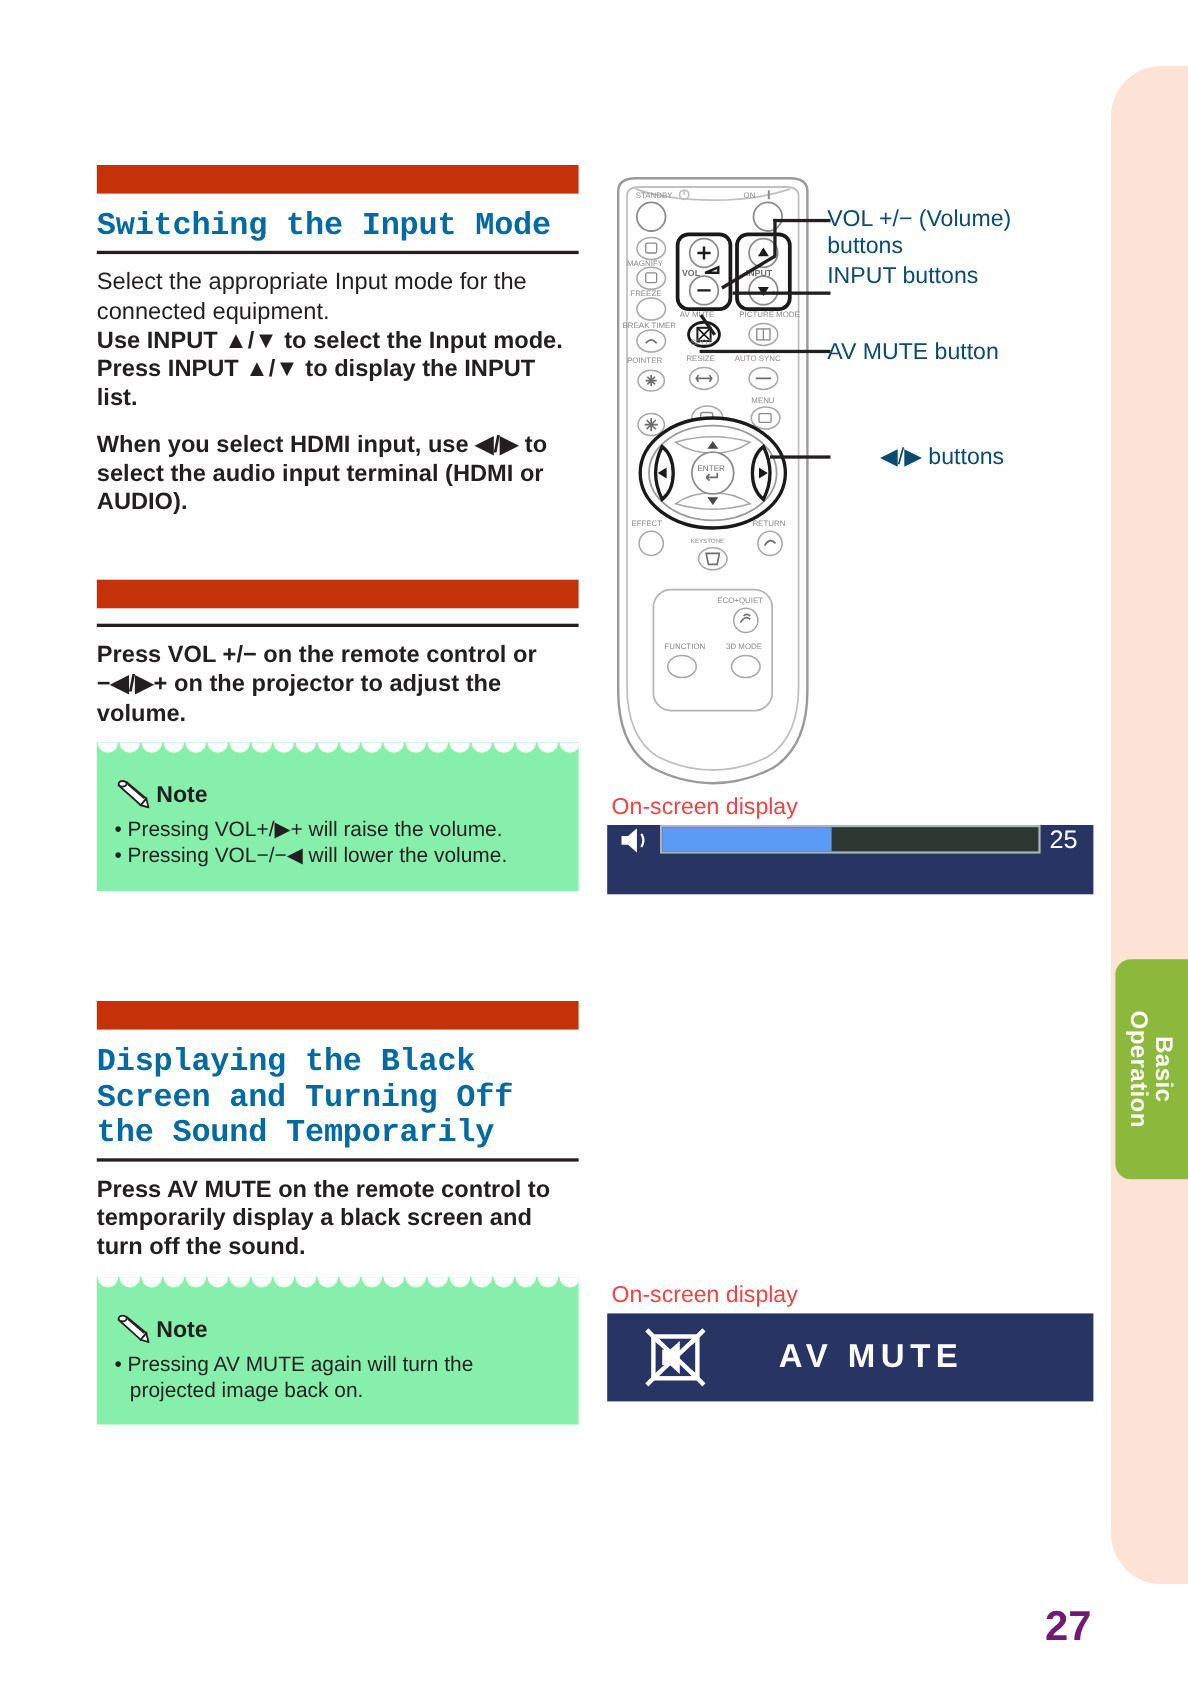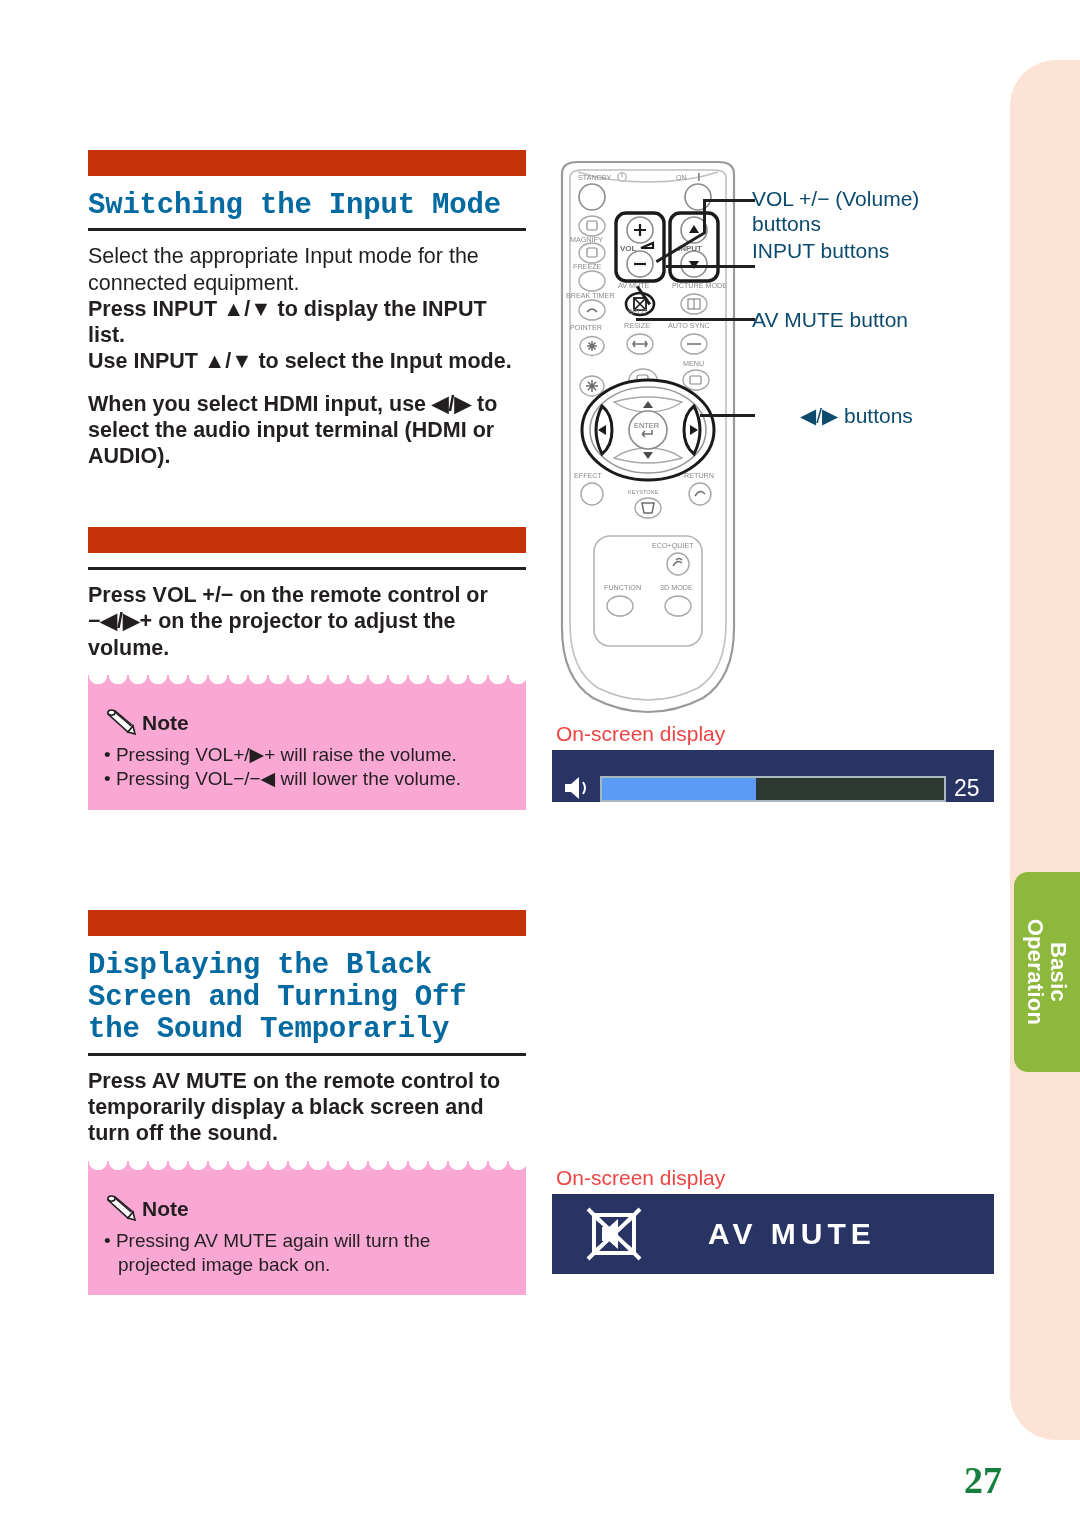--- a/index.html
+++ b/index.html
@@ -13,56 +13,56 @@
   
   .side-tab{position:absolute;left:1014px;top:872px;width:66px;height:200px;
     background:#8CB83C;border-top-left-radius:14px;border-bottom-left-radius:14px;}
   .side-tab-text{position:absolute;left:0;top:0;width:200px;height:66px;
     transform:rotate(90deg);transform-origin:33px 33px;
     display:flex;align-items:center;justify-content:center;
     color:#ffffff;font-weight:bold;font-size:22px;letter-spacing:.3px;
     line-height:1.05;text-align:center;}
 
   
-  .page-num{position:absolute;left:950px;top:1458px;width:66px;text-align:center;
-    font-size:38px;font-weight:bold;color:#15803d;font-family:Liberation Serif, serif;}
+  .page-num{position:absolute;left:950px;top:1458px;width:66px;text-align:left;
+    font-size:38px;font-weight:bold;color:#701a75;}
 
   
   .left-col{position:absolute;left:88px;top:150px;width:438px;}
   .bar{height:26px;background:#C4320A;margin-bottom:14px;}
   h2.sec{font-size:29px;font-weight:bold;color:#0369a1;margin:0 0 6px 0;
     line-height:1.12;letter-spacing:-.2px;font-family:Liberation Mono, monospace;}
   .rule{height:3px;background:#231f20;margin:6px 0 12px 0;}
   p.body{font-size:21.5px;line-height:1.22;margin:0 0 0 0;}
   p.bold{font-size:21.5px;line-height:1.22;margin:0;font-weight:bold;}
   .gap-s{height:16px;}
 
   
-  .note{position:relative;background:#f9a8d4;padding:34px 16px 18px 16px;
+  .note{position:relative;background:#86efac;padding:34px 16px 18px 16px;
     margin-top:14px;}
   .scallop{position:absolute;left:0;top:0;width:100%;height:12px;
     background:
       radial-gradient(circle at 10px 0px, #ffffff 9px, rgba(255,255,255,0) 9.5px) repeat-x;
     background-size:20px 14px;}
   .note-head{display:flex;align-items:flex-end;gap:6px;margin-bottom:8px;}
   .note-title{font-size:21px;font-weight:bold;color:#231f20;}
   .note-li{font-size:19px;line-height:1.28;color:#231f20;
     text-indent:-12px;padding-left:12px;margin:0;}
   .note-li.cont{text-indent:0;padding-left:14px;}
 
   
   .remote-wrap{position:absolute;left:548px;top:158px;width:200px;height:560px;}
   .callouts{position:absolute;left:752px;top:178px;width:250px;}
   .callout{font-size:21px;line-height:1.2;color:#0c4a6e;}
   .cl-line{position:absolute;height:2.5px;background:#231f20;}
 
   
   .osd-label{position:absolute;font-size:21px;color:#ef4444;}
-  .osd-vol{position:absolute;left:552px;top:750px;width:442px;height:52px;
-    background:#283464;display:flex;align-items:flex-end;padding:0 10px;
+  .osd-vol{position:absolute;left:552px;top:750px;width:442px;height:63px;
+    background:#283464;display:flex;align-items:flex-start;padding:0 10px;
     box-sizing:border-box;gap:8px;}
   .spk{width:30px;height:28px;flex:0 0 auto;}
   .vol-track{flex:1 1 auto;height:26px;background:#2E3833;
     border:2px solid #A8B6BE;box-sizing:border-box;position:relative;}
   .vol-fill{position:absolute;left:0;top:0;bottom:0;background:#5B9BF5;}
   .vol-num{color:#ffffff;font-size:23px;min-width:30px;text-align:left;}
 
   .osd-mute{position:absolute;left:552px;top:1194px;width:442px;height:80px;
     background:#283464;display:flex;align-items:center;}
   .mute-icon{width:64px;height:58px;margin-left:30px;flex:0 0 auto;}
@@ -85,22 +85,22 @@
 
 <div class="page-num">27</div>
 
 <div class="left-col">
 
   <div>
     <div class="bar"></div>
     <h2 class="sec">Switching the Input Mode</h2>
     <div class="rule"></div>
     <p class="body">Select the appropriate Input mode for the connected equipment.</p>
+    <p class="bold">Use INPUT ▲/▼ to select the Input mode.</p>
     <p class="bold">Press INPUT ▲/▼ to display the INPUT list.</p>
-    <p class="bold">Use INPUT ▲/▼ to select the Input mode.</p>
     <div class="gap-s"></div>
     <p class="bold">When you select HDMI input, use ◀/▶ to select the audio input terminal (HDMI or AUDIO).</p>
   </div>
 
   <div style="height:58px"></div>
 
   <div>
     <div class="bar"></div>
     <div class="rule"></div>
     <p class="bold">Press VOL +/− on the remote control or −◀/▶+ on the projector to adjust the volume.</p>

